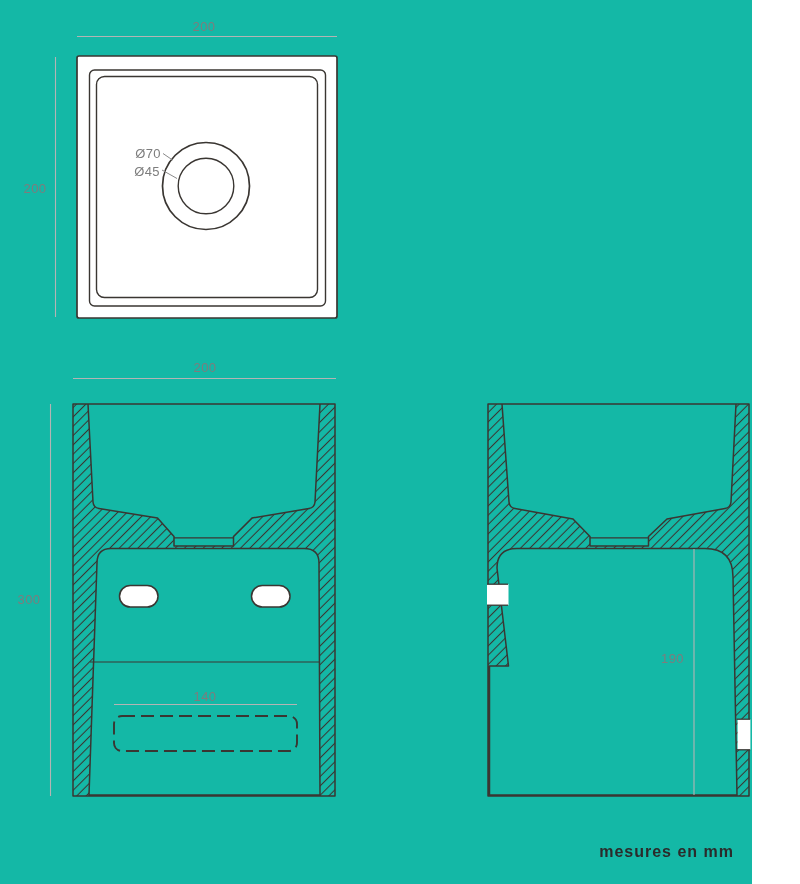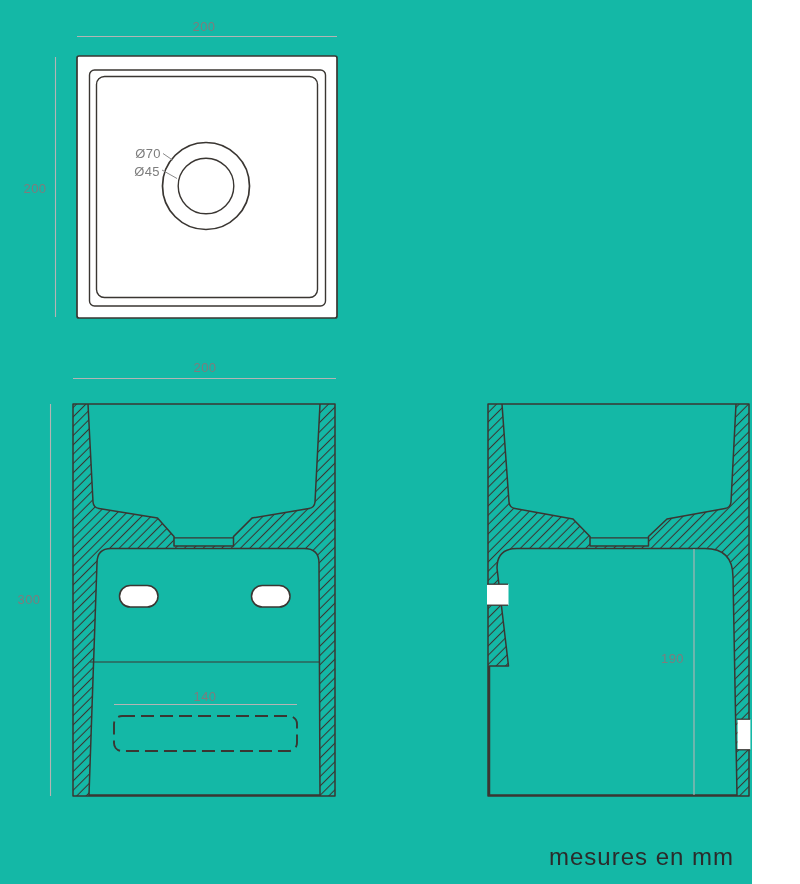--- a/index.html
+++ b/index.html
@@ -1,21 +1,21 @@
 <!DOCTYPE html>
 <html><head>
 <meta charset="utf-8">
 <style>
   html,body{margin:0;padding:0;background:#ffffff;}
   .page{position:relative;width:752px;height:884px;background:#14b8a6;overflow:hidden;
         font-family:"Liberation Sans", sans-serif;}
   svg{position:absolute;left:0;top:0;}
   .dimtext{font-family:"Liberation Sans", sans-serif;font-size:13px;fill:#7d7d7d;letter-spacing:.4px;}
   .caption{position:absolute;right:18px;top:843px;font-family:"Liberation Sans", sans-serif;
-           font-weight:400;font-size:24px;color:#2b2b2b;letter-spacing:1px;text-align:center;}
+           font-weight:700;font-size:16px;color:#2b2b2b;letter-spacing:1px;text-align:center;}
 </style>
 </head>
 <body>
 
 <div class="page">
 
 <svg width="800" height="884" viewBox="0 0 800 884">
   <defs>
     <pattern id="hatch" patternUnits="userSpaceOnUse" width="6.6" height="6.6" patternTransform="rotate(45)">
       <line x1="3.3" y1="-1" x2="3.3" y2="7.6" stroke="#3a3632" stroke-width="1.05"></line>

